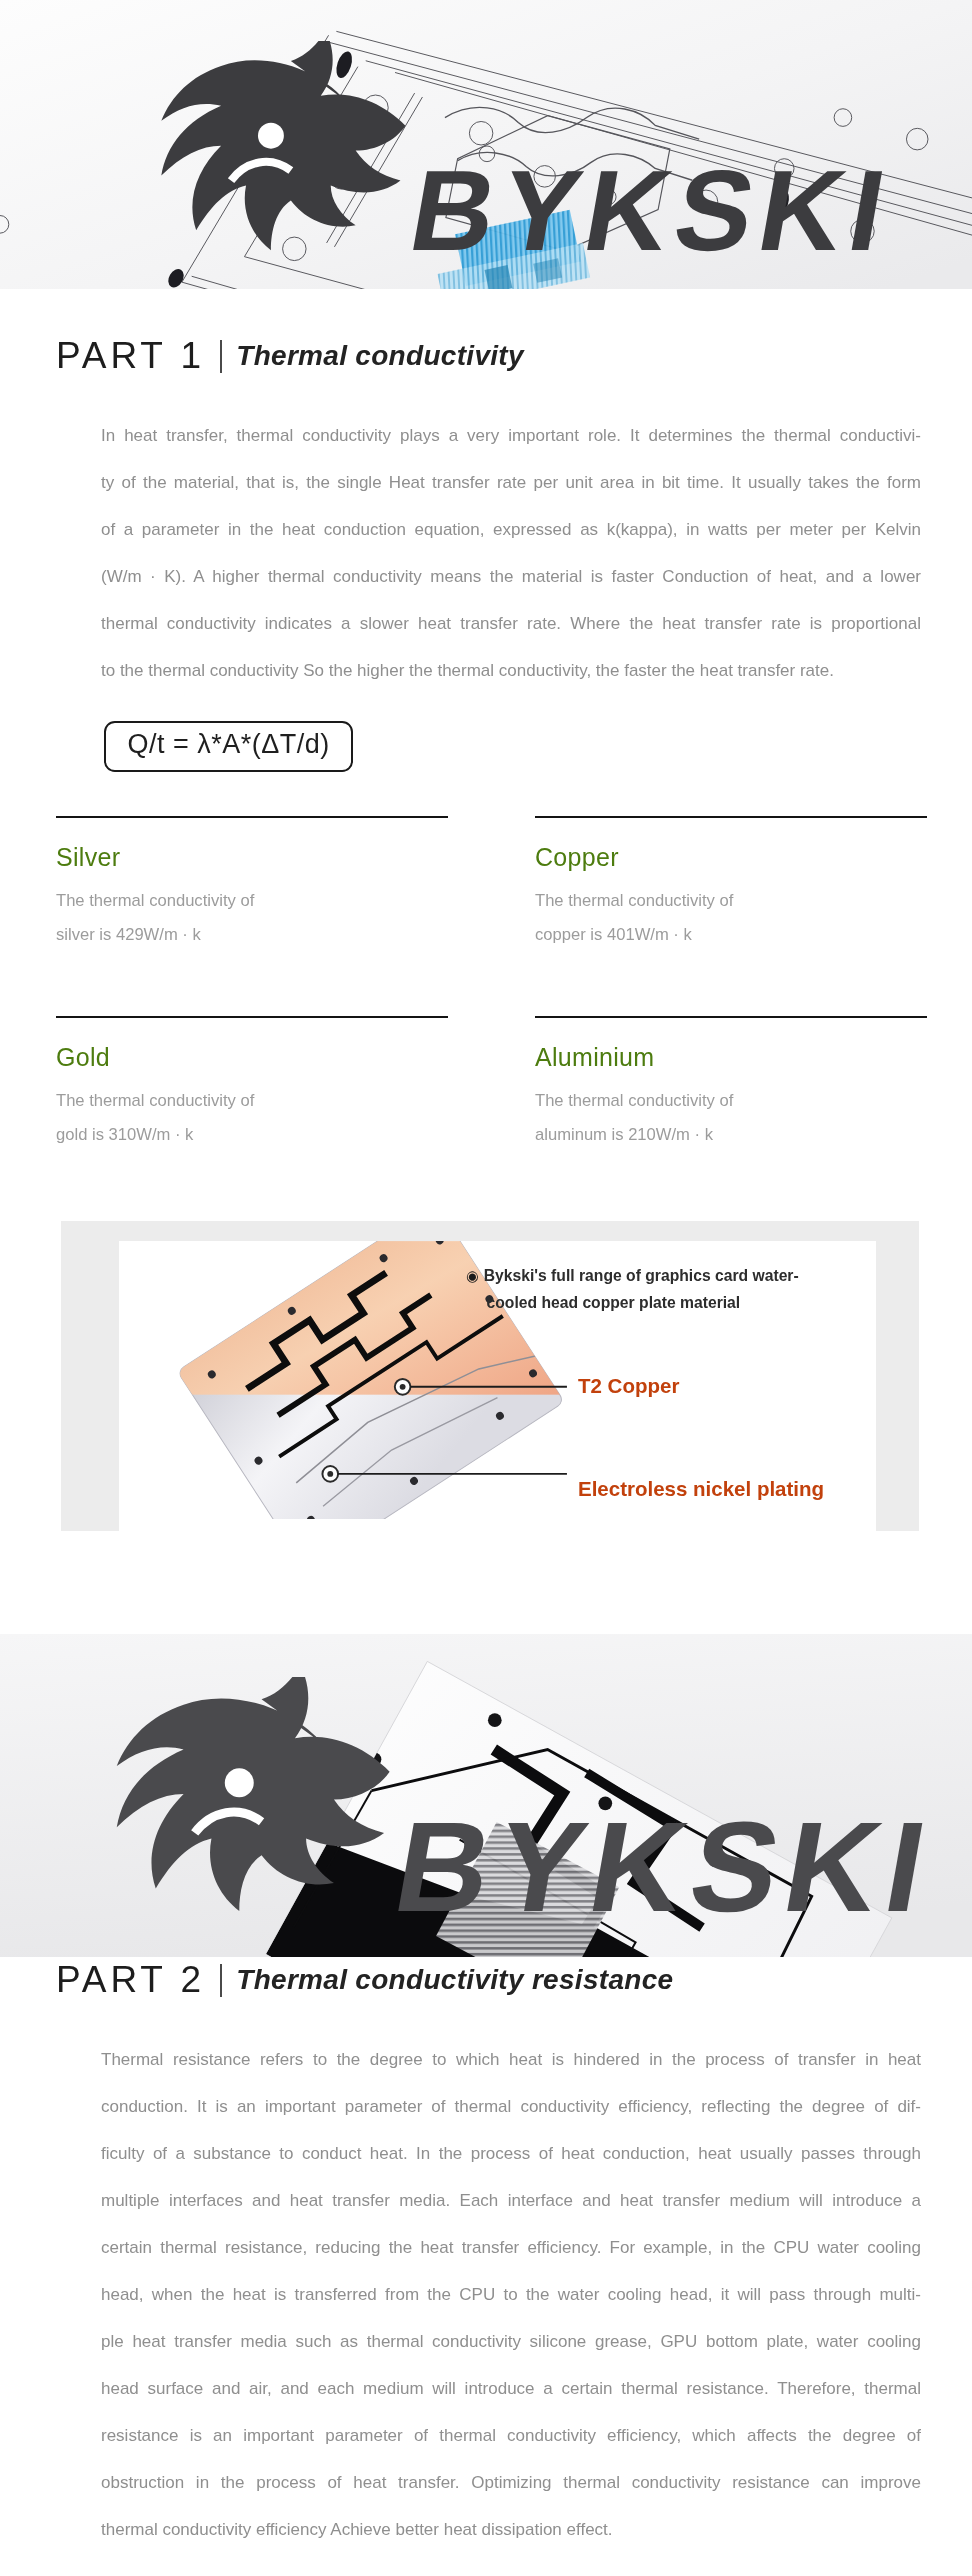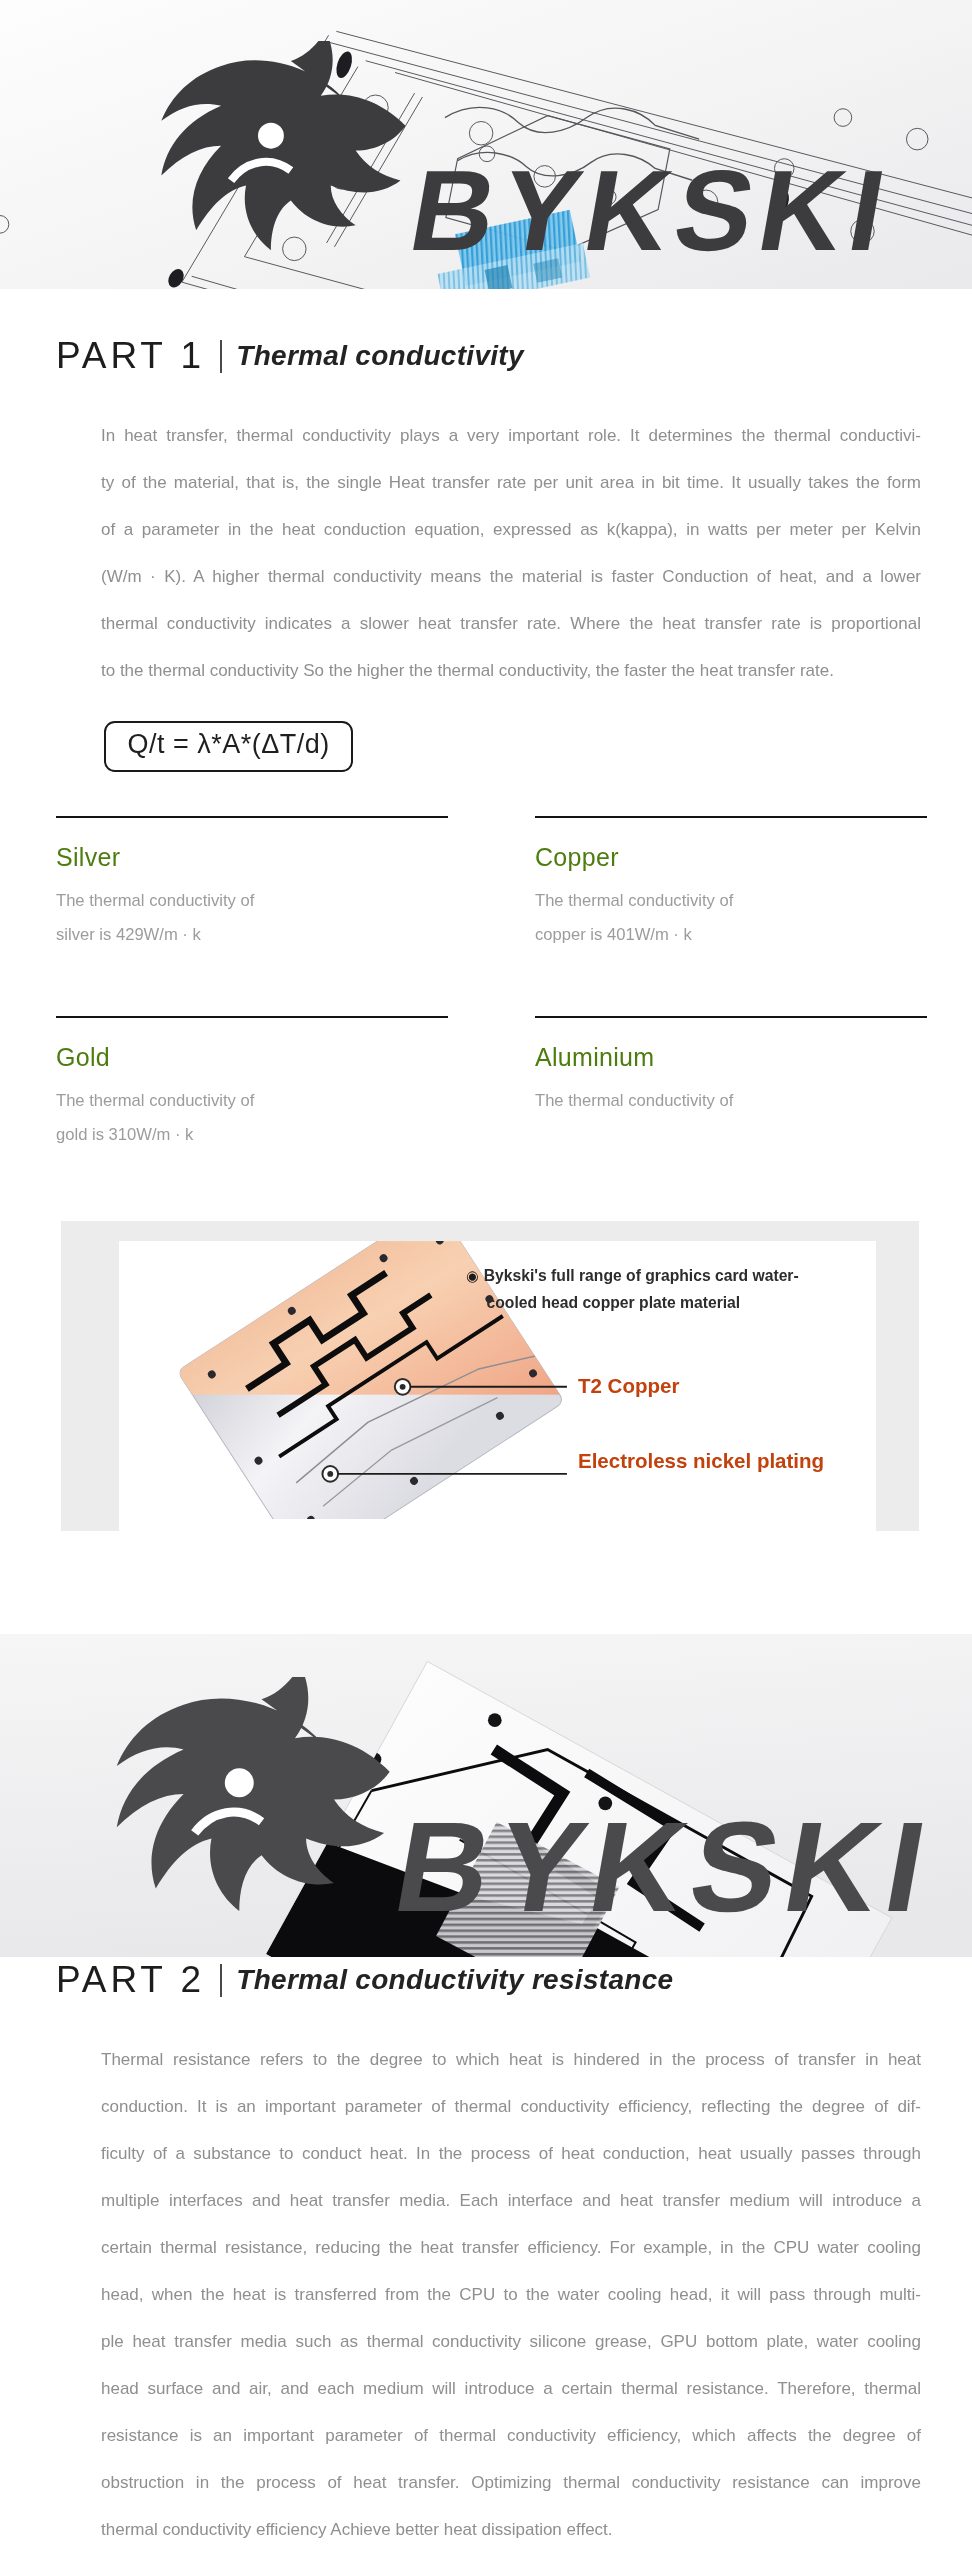--- a/index.html
+++ b/index.html
@@ -42,21 +42,21 @@
   
   .panel{position:absolute;left:61px;top:1221px;width:858px;height:310px;background:#ececec;}
   .panel-inner{position:absolute;left:58px;top:19.6px;width:757px;height:348px;background:#ffffff;}
   .panel-inner svg{position:absolute;left:0;top:0;width:757px;height:278px;}
   .bullet{position:absolute;left:347px;top:22.5px;width:391px;font-size:15.7px;font-weight:700;
           color:#2d2d2d;line-height:25.4px;}
   .bullet .glyph{font-size:14.7px;margin-right:4.9px;color:#1a1a1a;}
   .bullet .l2{padding-left:20.5px;}
   .plabel{position:absolute;font-size:20.5px;font-weight:700;color:#c2410c;white-space:nowrap;}
   #label-copper{left:459px;top:133px;}
-  #label-nickel{left:459px;top:208px;}
+  #label-nickel{left:459px;top:236px;}
 </style>
 </head>
 <body>
 
 <div class="page">
 
   <div class="hero1">
     <svg viewBox="0 0 994 295" preserveAspectRatio="none">
       <defs>
         <linearGradient id="bg1" x1="0" y1="0" x2="1" y2="0.9">
@@ -167,20 +167,21 @@
     <div class="mat-name">Gold</div>
     <div class="mat-desc">
       <div>The thermal conductivity of</div>
       <div>gold is 310W/m · k</div>
     </div>
   </div>
   <div class="mat" id="mat-3">
     <div class="mat-name">Aluminium</div>
     <div class="mat-desc">
       <div>The thermal conductivity of</div>
+      <div>aluminum is 210W/m · k</div>
     </div>
   </div>
 
   <div class="panel">
     <div class="panel-inner">
       <svg viewBox="0 0 774 284">
         <defs>
           <linearGradient id="cop" x1="0" y1="0" x2="1" y2="0.35">
             <stop offset="0" stop-color="#eda87f"></stop>
               <stop offset="0.45" stop-color="#f8cfae"></stop>

